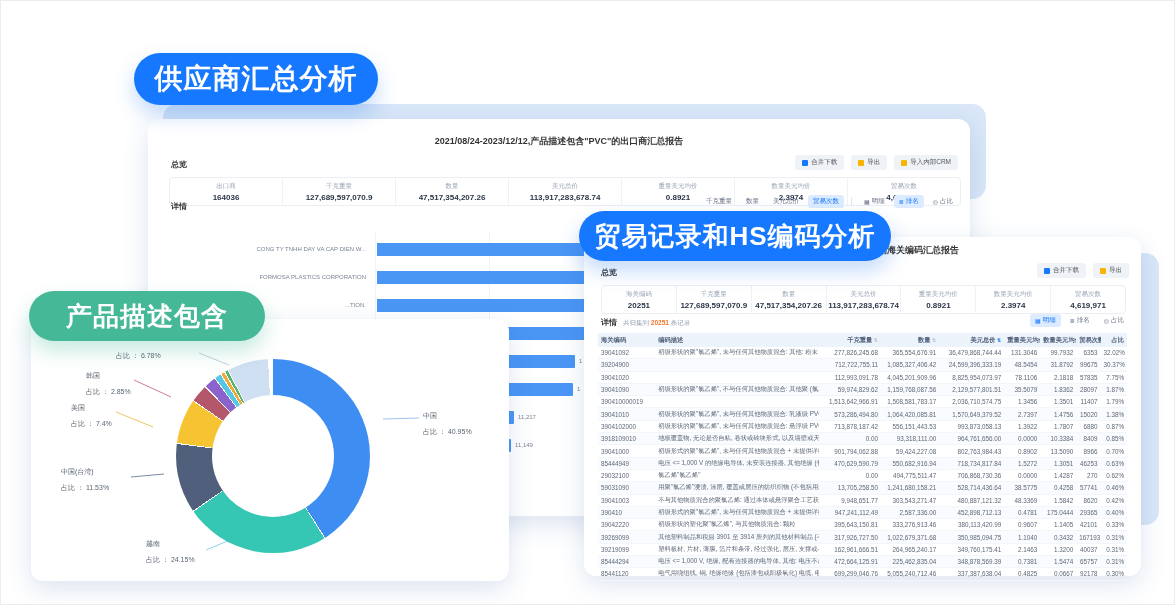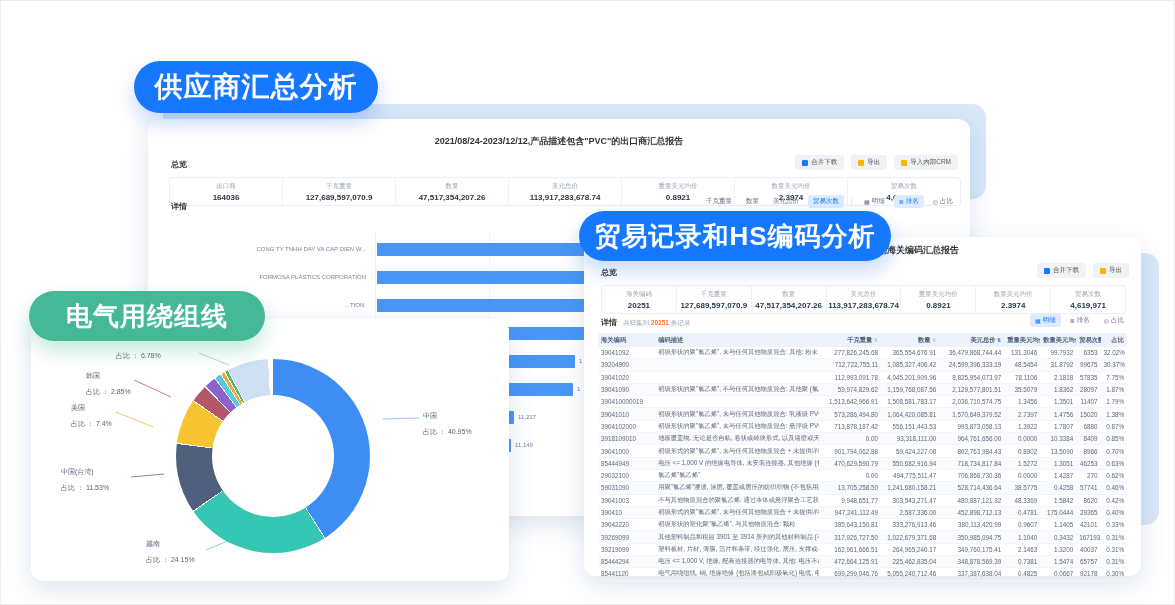--- a/index.html
+++ b/index.html
@@ -13,21 +13,21 @@
   #deco2{left:600px;top:252px;width:558px;height:272px;z-index:2;}
   .card{position:absolute;background:#fff;border-radius:12px;box-shadow:0 8px 26px rgba(40,90,160,.16);}
   #card-supplier{left:147px;top:118px;width:822px;height:397px;z-index:1;}
   #card-trade{left:583px;top:236px;width:557px;height:339px;z-index:3;}
   #card-origin{left:30px;top:318px;width:478px;height:262px;z-index:4;}
   .badge{
     position:absolute;z-index:6;display:flex;align-items:center;justify-content:center;
     color:#fff;font-weight:bold;border-radius:999px;letter-spacing:1px;
     box-shadow:0 10px 20px rgba(22,110,240,.25);
   }
-  #badge-supplier{left:133px;top:60px;width:244px;height:52px;background:#1677ff;font-size:28px;}
+  #badge-supplier{left:133px;top:52px;width:244px;height:52px;background:#1677ff;font-size:28px;}
   #badge-trade{left:578px;top:210px;width:312px;height:50px;background:#1677ff;font-size:26px;}
   #badge-origin{left:28px;top:290px;width:236px;height:50px;background:#45b897;font-size:26px;box-shadow:0 10px 20px rgba(69,184,151,.3);}
 
   .rpt-title{position:absolute;font-size:9px;font-weight:bold;color:#333;white-space:nowrap;}
   #card-supplier .rpt-title{left:0;right:0;top:16px;text-align:center;}
   #card-trade .rpt-title{left:294px;top:7px;}
   .sec-label{position:absolute;font-size:8px;font-weight:bold;color:#333;}
   .btn-row{position:absolute;display:flex;justify-content:flex-end;}
   .btn{display:inline-flex;align-items:center;gap:3px;background:#eff3f8;border-radius:3px;
        padding:3px 7px;font-size:6.5px;color:#555;margin-left:7px;white-space:nowrap;}
@@ -523,13 +523,13 @@
       <div class="pie-label" style="left: 40px; top: 84px;">美国</div>
       <div class="pie-label" style="left: 40px; top: 100px;">占比 ： 7.4%</div>
       <div class="pie-label" style="left: 55px; top: 52px;">韩国</div>
       <div class="pie-label" style="left: 55px; top: 68px;">占比 ： 2.85%</div>
       <div class="pie-label" style="left: 85px; top: 32px;">占比 ： 6.78%</div>
     </div>
 </div>
 
 <div class="badge" id="badge-supplier">供应商汇总分析</div>
 <div class="badge" id="badge-trade">贸易记录和HS编码分析</div>
-<div class="badge" id="badge-origin">电气用绕组线</div>
+<div class="badge" id="badge-origin">产品描述包含</div>
 
 </body></html>

